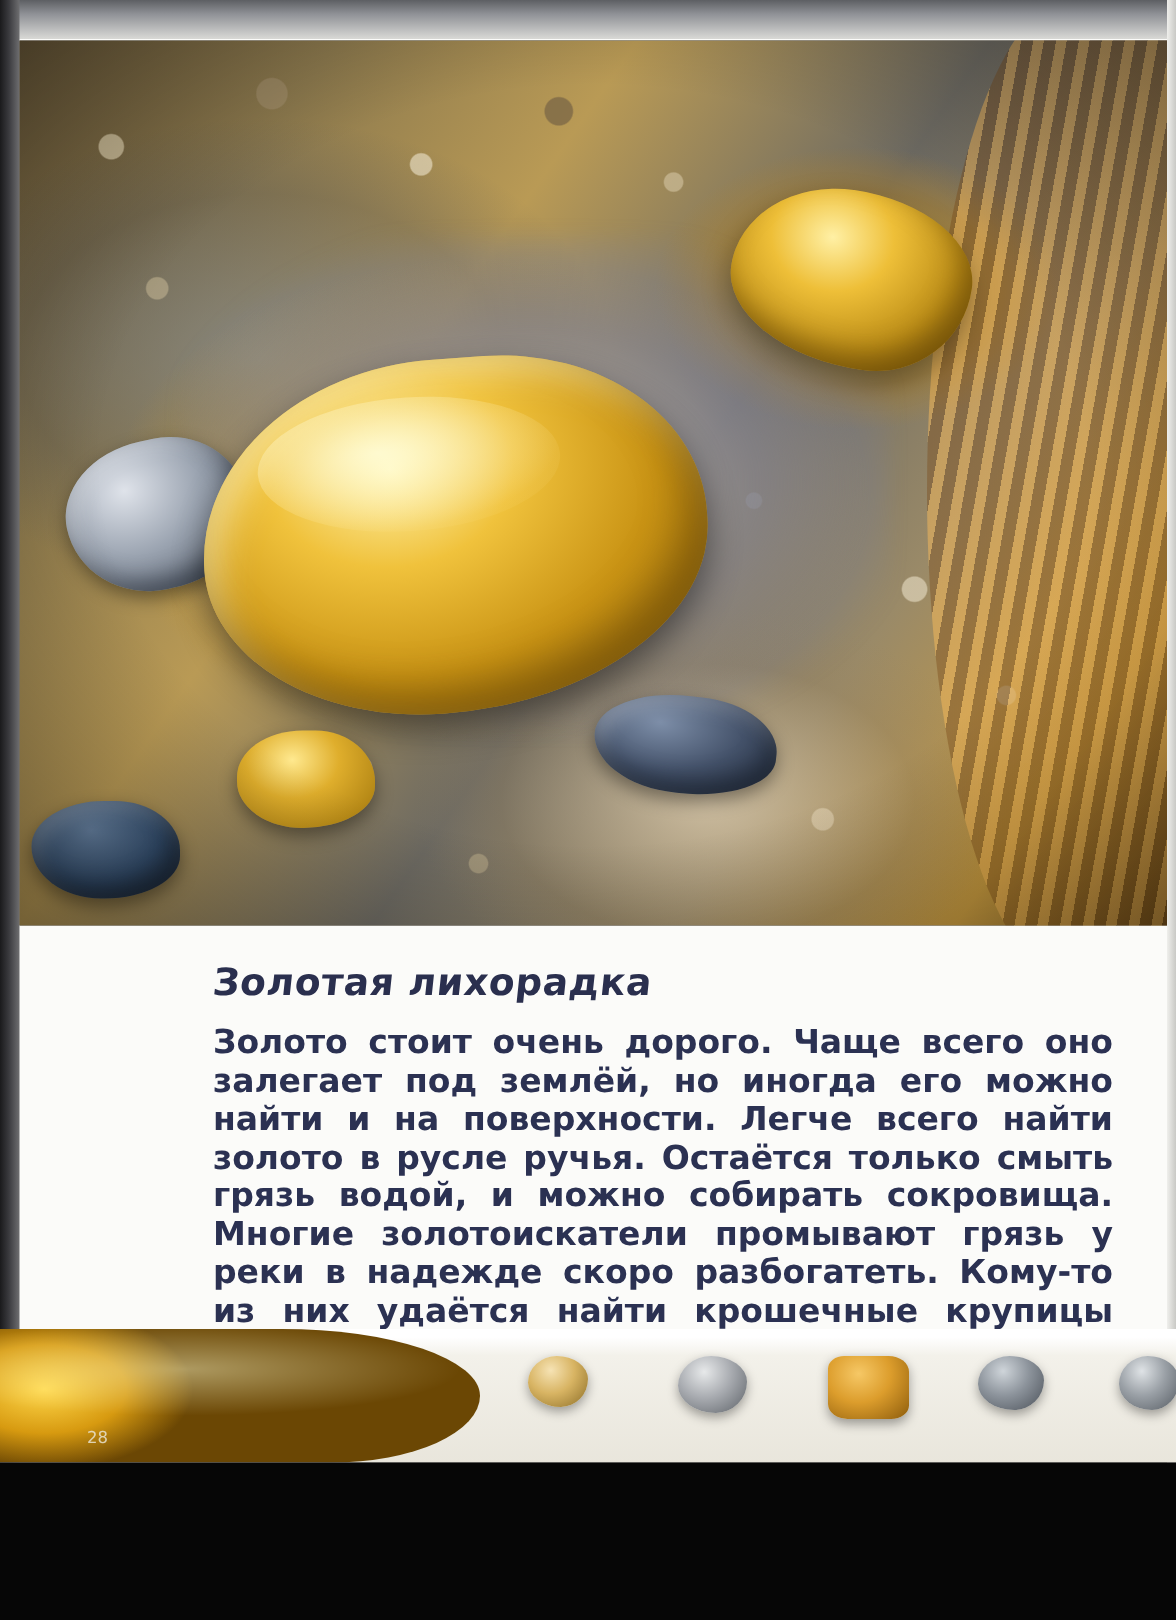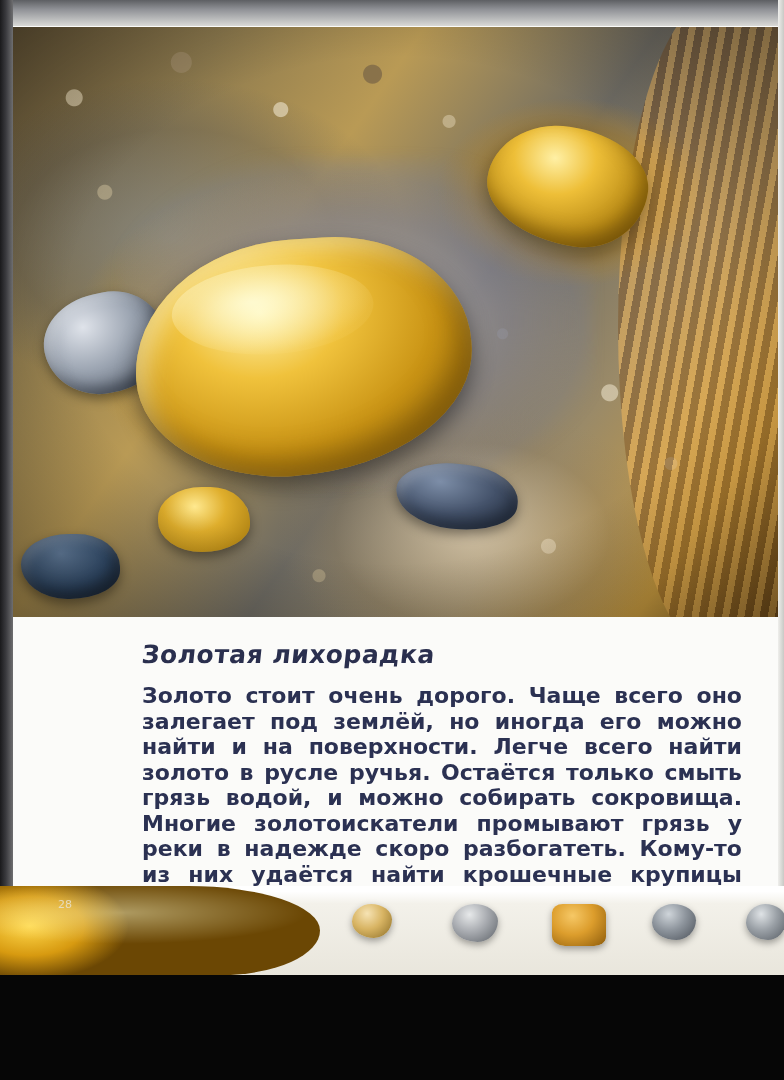--- a/index.html
+++ b/index.html
@@ -252,21 +252,21 @@
   }
   .pb1 { left: 352px; width: 40px; height: 34px; background: radial-gradient(ellipse at 38% 28%, #f6e3b4 0%, #d8b463 45%, #8a6c26 100%); }
   .pb2 { left: 452px; width: 46px; height: 38px; background: radial-gradient(ellipse at 38% 28%, #e7e9ea 0%, #a8abb0 45%, #5b6066 100%); }
   .pb3 { left: 552px; width: 54px; height: 42px; background: radial-gradient(ellipse at 38% 28%, #f6c866 0%, #dc9d2c 45%, #8d5c0c 100%); border-radius: 20% 25% 22% 24%; }
   .pb4 { left: 652px; width: 44px; height: 36px; background: radial-gradient(ellipse at 38% 28%, #cfd5da 0%, #8d949c 45%, #494f57 100%); }
   .pb5 { left: 746px; width: 40px; height: 36px; background: radial-gradient(ellipse at 38% 28%, #dfe3e6 0%, #9aa0a6 45%, #545a61 100%); }
 
   .page-number {
     position: absolute;
     left: 58px;
-    top: 898px;
+    top: 952px;
     font-family: "DejaVu Sans", sans-serif;
     font-size: 11px;
     color: #e8e2cf;
     opacity: 0.85;
   }
 
   
   .bottom-black {
     position: absolute;
     left: 0;

